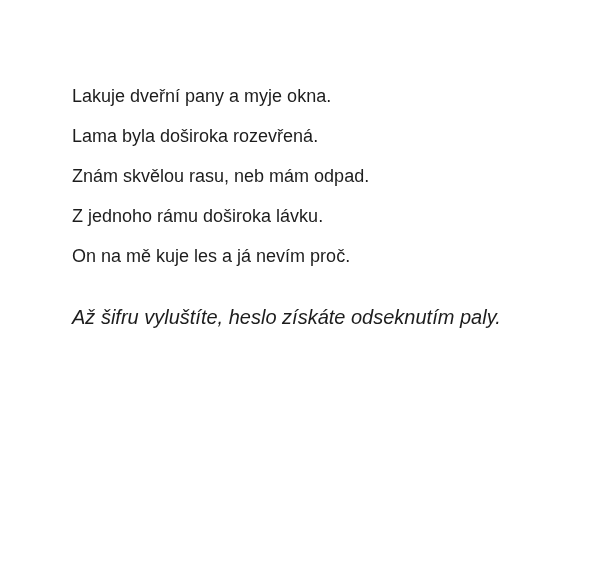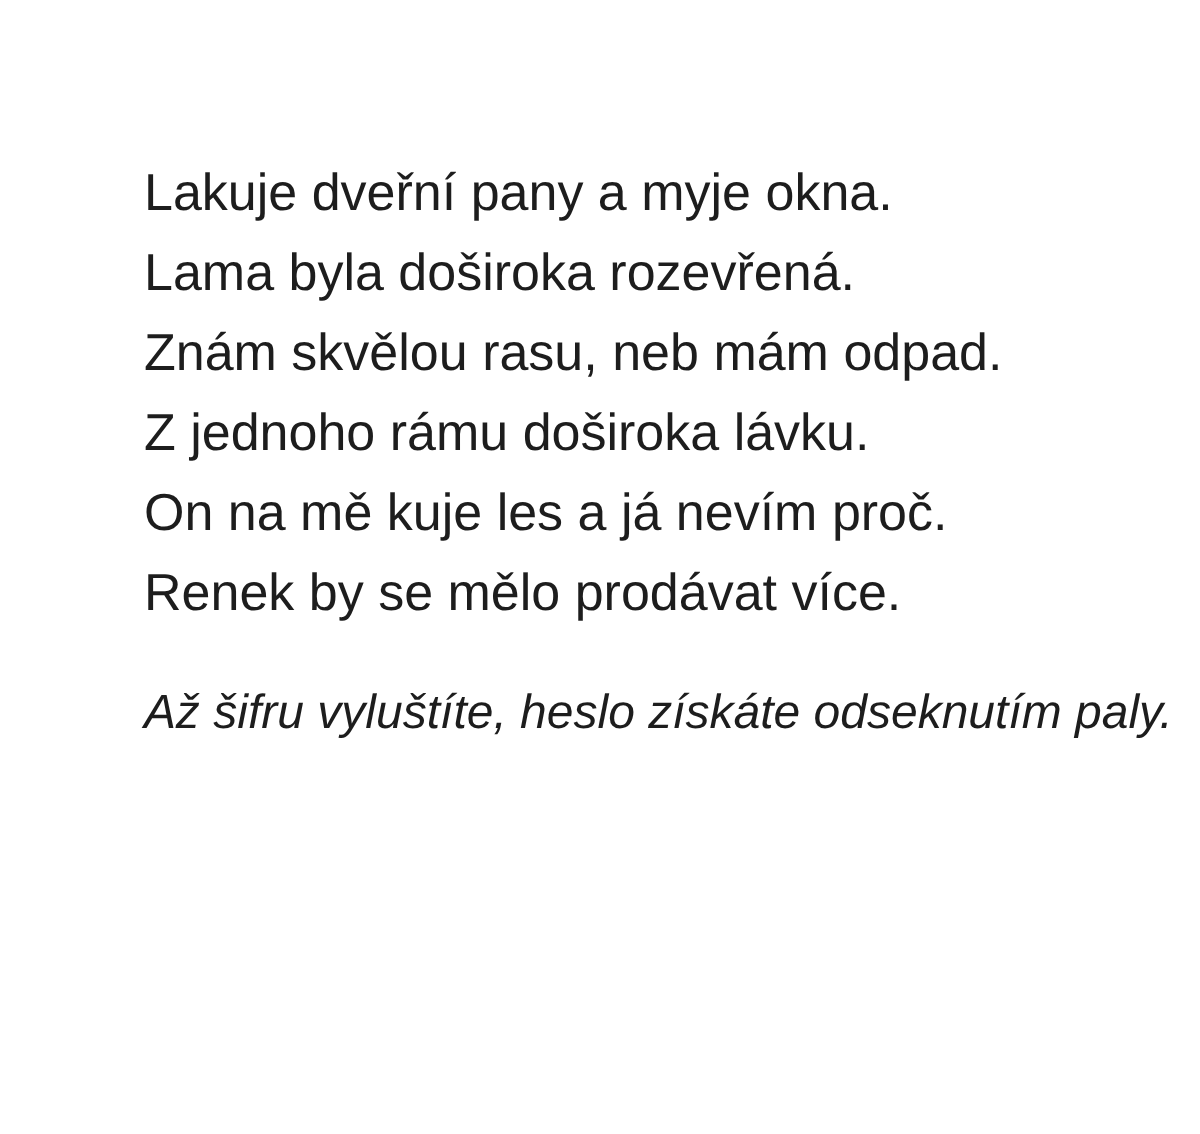--- a/index.html
+++ b/index.html
@@ -14,39 +14,38 @@
     font-family: "Liberation Sans", sans-serif;
   }
   .page {
     box-sizing: border-box;
     width: 600px;
     height: 567px;
     padding: 76px 0 0 72px;
     background: #ffffff;
   }
   .line {
-    font-size: 26px;
+    font-size: 18px;
     line-height: 40px;
     color: #1d1d1d;
     white-space: nowrap;
     letter-spacing: 0px;
   }
   .note {
     margin-top: 27px;
-    font-size: 24px;
+    font-size: 20px;
     line-height: 28px;
     font-style: italic;
     color: #1d1d1d;
     white-space: nowrap;
   }
 </style>
 </head>
 <body>
 
 <div class="page">
   <div class="line">Lakuje dveřní pany a myje okna.</div>
   <div class="line">Lama byla doširoka rozevřená.</div>
   <div class="line">Znám skvělou rasu, neb mám odpad.</div>
   <div class="line">Z jednoho rámu doširoka lávku.</div>
   <div class="line">On na mě kuje les a já nevím proč.</div>
-  <div class="line">Renek by se mělo prodávat více.</div>
   <div class="note">Až šifru vyluštíte, heslo získáte odseknutím paly.</div>
 </div>
 
 </body></html>

